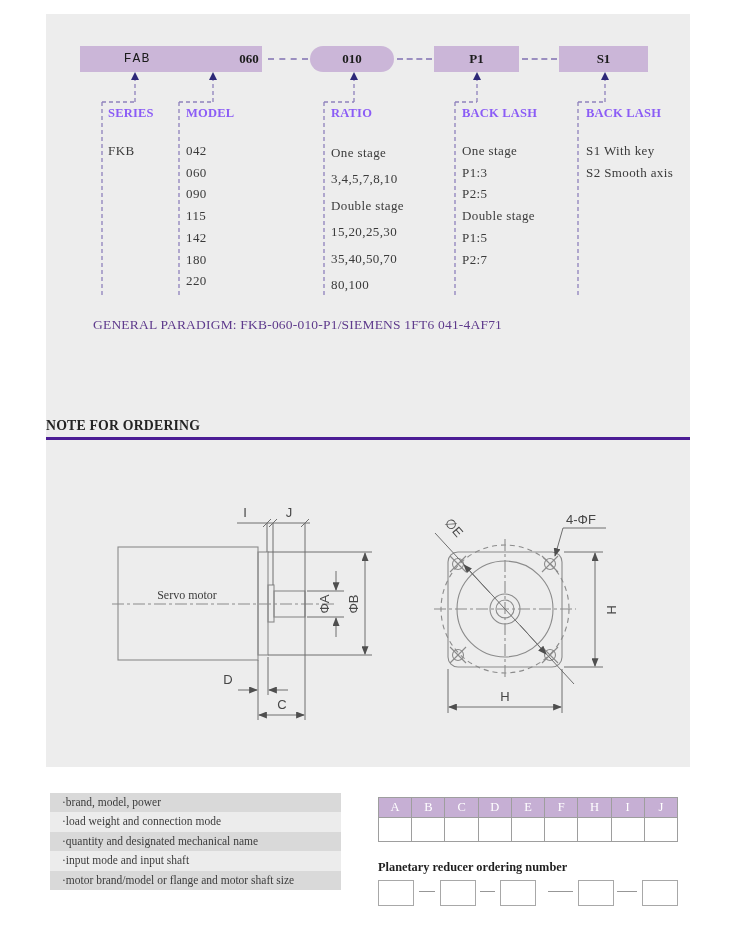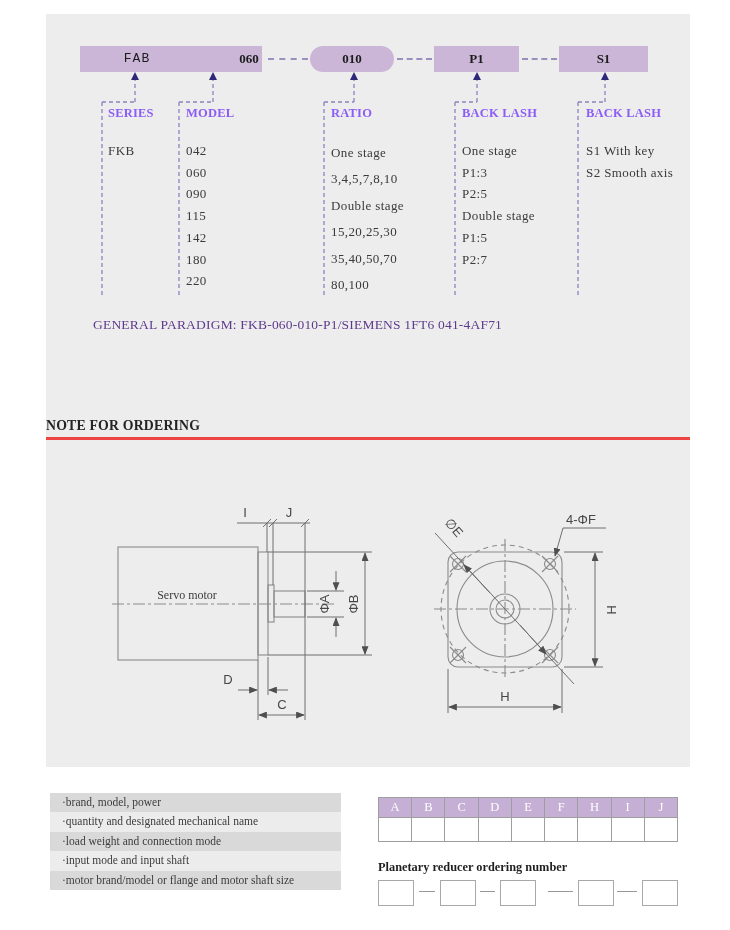--- a/index.html
+++ b/index.html
@@ -33,21 +33,21 @@
   .col-item{font-size:13px;color:#3a3a3a;letter-spacing:.4px;}
   .lh21 .col-item{line-height:21.7px;}
   .lh26 .col-item{line-height:26.4px;}
   #col-series{left:62px;}  #col-model{left:140px;}  #col-ratio{left:285px;}
   #col-backlash1{left:416px;}  #col-backlash2{left:540px;}
 
   
   #motor-note{position:absolute;left:47px;top:302px;color:#5e3a8c;font-size:13.5px;line-height:18.5px;letter-spacing:.2px;}
 
   
-  #section-heading{position:absolute;left:46px;top:416px;width:644px;border-bottom:3px solid #ef4444;padding-bottom:3px;}
+  #section-heading{position:absolute;left:46px;top:416px;width:644px;border-bottom:3px solid #4c1d95;padding-bottom:3px;}
   #section-heading span{display:inline-block;font-size:15px;font-weight:bold;color:#242424;
                         transform:scaleX(.92);transform-origin:left;letter-spacing:.2px;}
 
   
   #notes-list{position:absolute;left:50px;top:793px;width:291px;}
   .note-row{height:19.4px;line-height:19.4px;padding-left:12px;font-size:11.5px;color:#3c3c3c;}
   .note-row:nth-child(odd){background:#d9d9d9;}
   .note-row:nth-child(even){background:#ececec;}
 
   
@@ -259,22 +259,22 @@
       </g>
       <text transform="translate(398,62) rotate(49)" text-anchor="start">∅E</text>
       <text x="520" y="63" text-anchor="start">4-ΦF</text>
       <text transform="translate(561,149) rotate(90)" text-anchor="middle">H</text>
       <text x="459" y="240" text-anchor="middle">H</text>
     </svg>
   </section>
 
   <div id="notes-list">
     <div class="note-row">·brand, model, power</div>
+    <div class="note-row">·load weight and connection mode</div>
     <div class="note-row">·quantity and designated mechanical name</div>
-    <div class="note-row">·load weight and connection mode</div>
     <div class="note-row">·input mode and input shaft</div>
     <div class="note-row">·motor brand/model or flange and motor shaft size</div>
   </div>
 
   <table id="dim-table">
     <tbody>
         <tr>
       <th>A</th>
       <th>B</th>
       <th>C</th>

